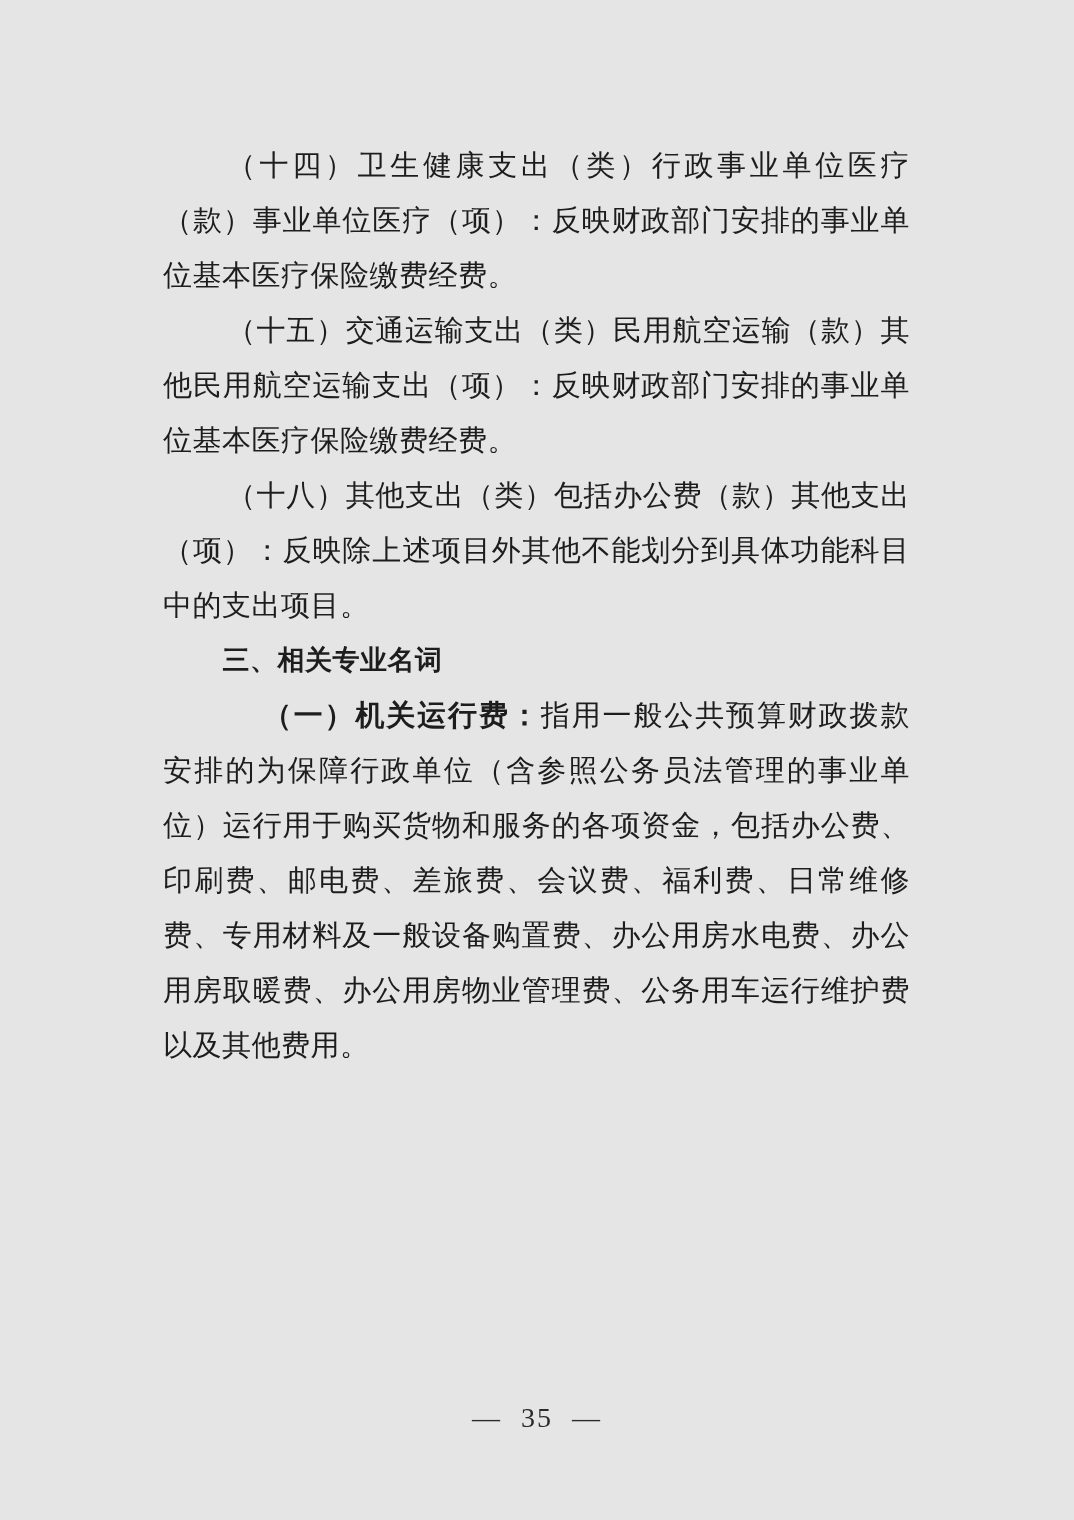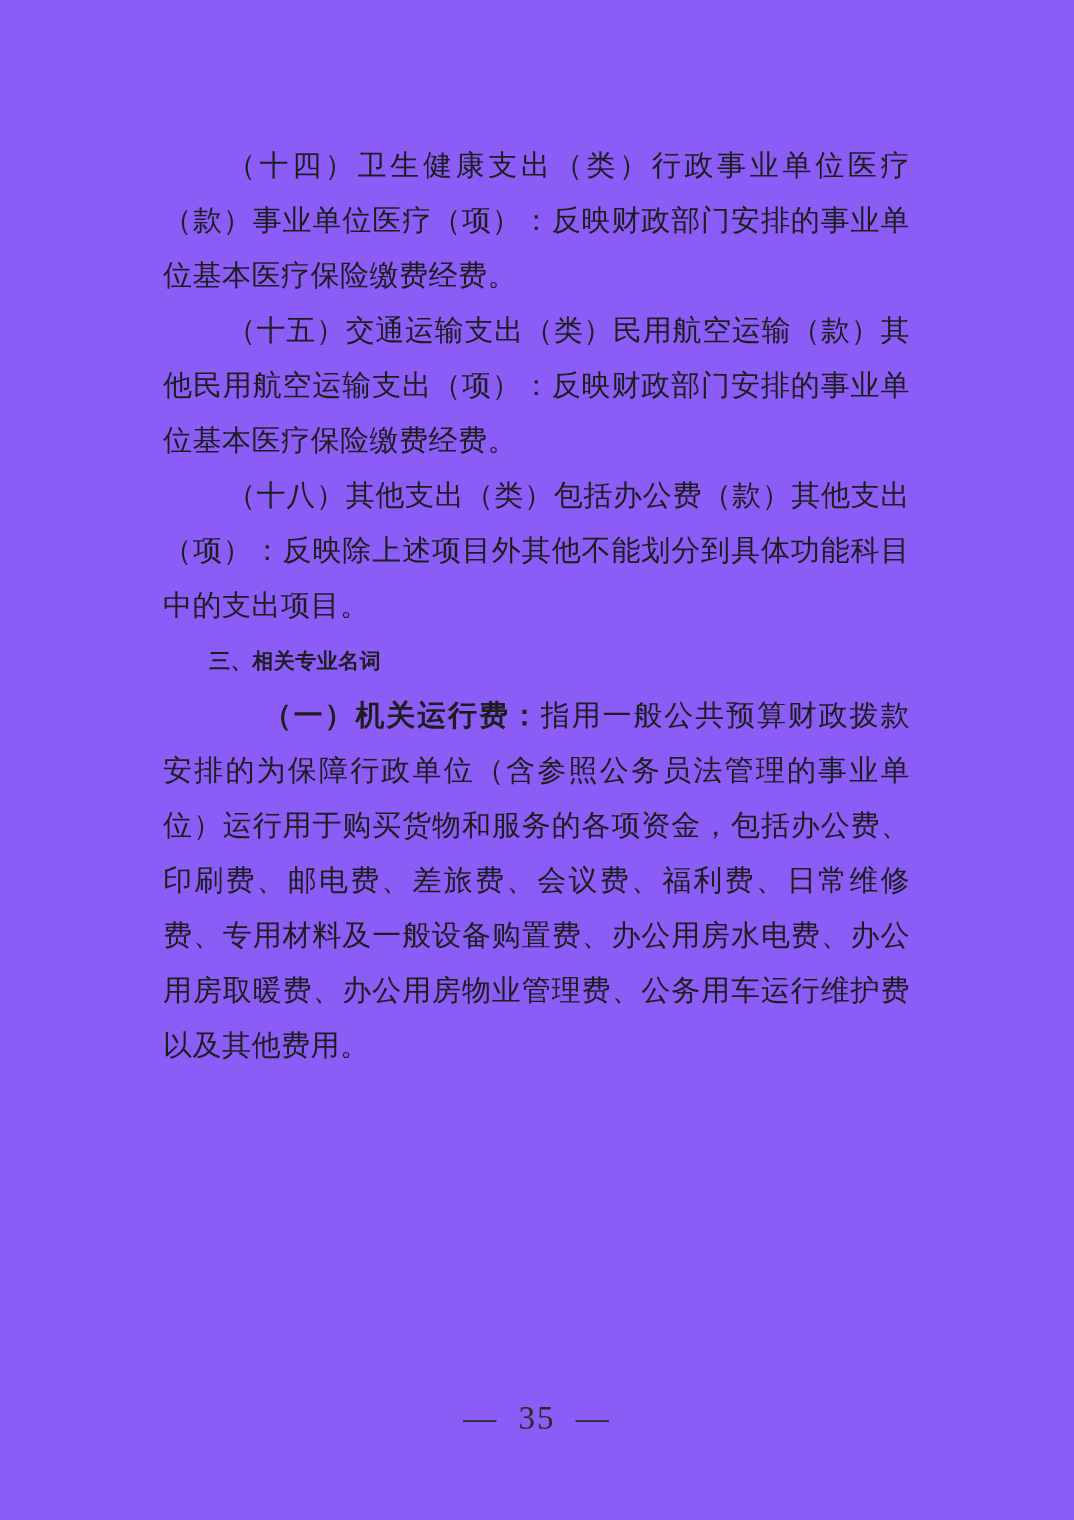--- a/index.html
+++ b/index.html
@@ -13,21 +13,21 @@
     position: relative;
     font-family: "Liberation Serif", serif;
     color: #1d1d1d;
     overflow: hidden;
   }
   .page {
     position: absolute;
     left: 0; top: 0;
     width: 1074px;
     height: 1520px;
-    background: #8b5cf6;
+    background: #e5e5e5;
   }
   .content {
     position: absolute;
     left: 163px;
     top: 138px;
     width: 747px;
     font-size: 29px;
     line-height: 55px;
     text-align: justify;
     text-justify: inter-character;
@@ -35,38 +35,38 @@
   }
   .content p {
     margin: 0;
     padding: 0;
     text-indent: 2.2em;
   }
   .section-heading {
     margin: 0;
     padding: 0;
     text-indent: 2.2em;
-    font-size: 21px;
+    font-size: 27px;
     line-height: 55px;
     font-weight: bold;
     font-family: "Liberation Sans", sans-serif;
     text-align: left;
   }
   .term-label {
     font-weight: bold;
     font-family: "Liberation Sans", sans-serif;
     margin-left: 36px;
   }
   .footer {
     position: absolute;
     left: 0;
     top: 1398px;
     width: 1074px;
     text-align: center;
-    font-size: 33px;
+    font-size: 28px;
     line-height: 40px;
     letter-spacing: 2px;
     word-spacing: 10px;
     color: #2a2a2a;
   }
 </style>
 </head>
 <body>
 
 <div class="page">

